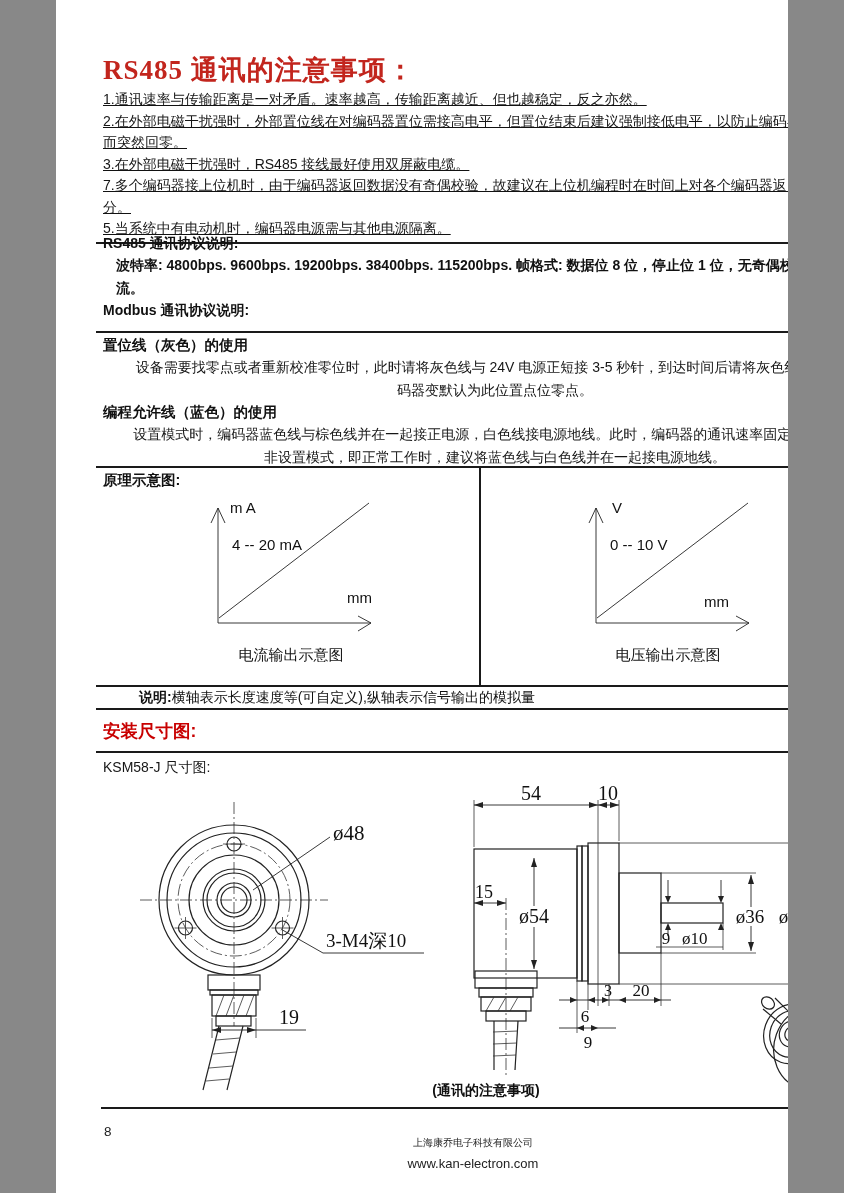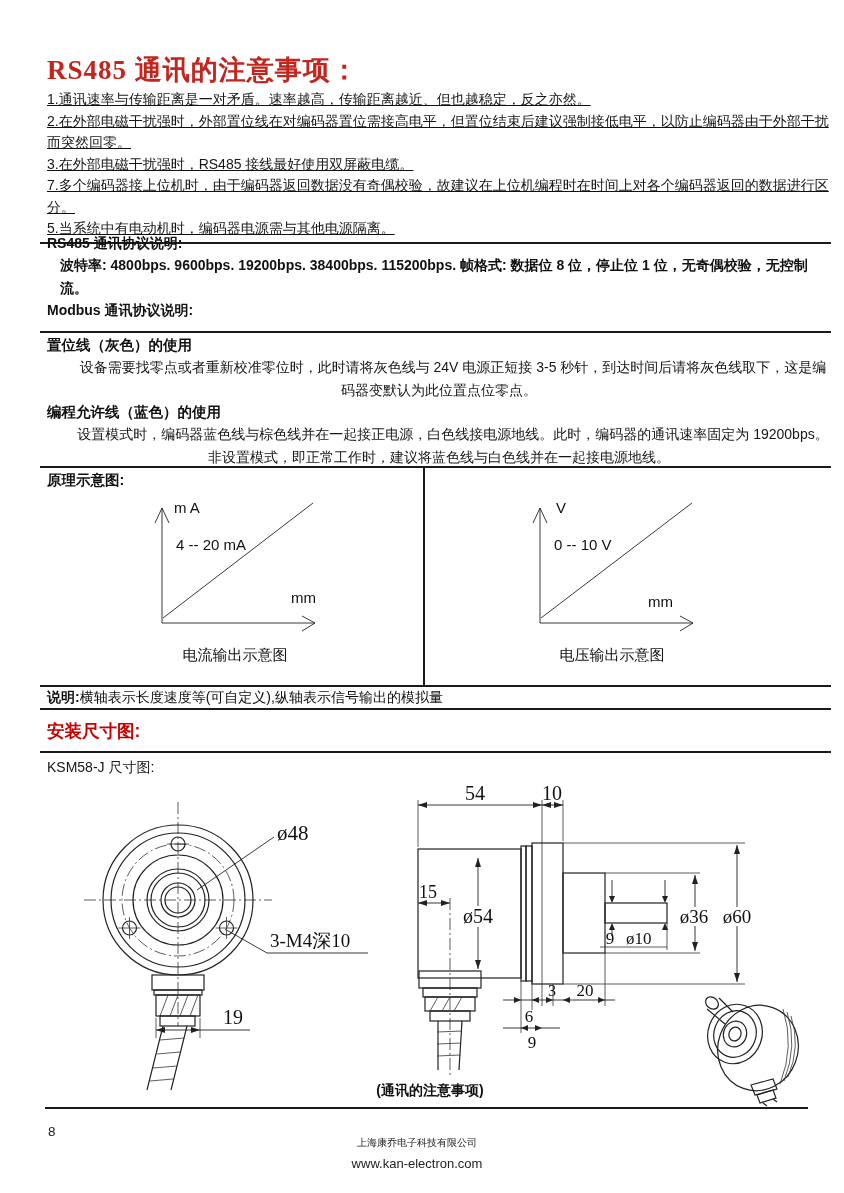--- a/index.html
+++ b/index.html
@@ -1,16 +1,16 @@
 <!DOCTYPE html>
 <html><head>
 <meta charset="utf-8">
 <style>
   html,body{margin:0;padding:0;background:#888;}
-  #page{position:relative;width:844px;height:1193px;background:#ffffff;margin:0 auto;
+  #page{position:relative;width:732px;height:1193px;background:#ffffff;margin:0 auto;
         font-family:"Liberation Sans",sans-serif;color:#111;overflow:hidden;}
   .abs{position:absolute;}
   .hr{position:absolute;background:#1a1a1a;height:2px;left:40px;width:791px;}
   .vr{position:absolute;background:#1a1a1a;width:2px;}
   .doc-title{font-family:"Liberation Serif","DejaVu Serif",serif;font-size:27px;font-weight:bold;letter-spacing:1px;}
   .note{font-size:14px;line-height:21.5px;color:#161616;}
   .proto{font-size:14px;line-height:22.3px;font-weight:bold;color:#111;}
   .proto .ind{padding-left:13px;}
   .sec-h{font-size:14.5px;font-weight:bold;color:#111;}
   .sec-p{font-size:14px;line-height:22.5px;text-indent:2em;color:#161616;text-align:center;}
@@ -85,21 +85,21 @@
       <line class="dim" x1="200" y1="141" x2="213" y2="133"></line>
     <line class="dim" x1="61" y1="128" x2="212" y2="13"></line>
     <text class="lbl-sans" x="76" y="23" font-size="15">V</text>
     <text class="lbl-sans" x="74" y="60" font-size="15">0  --  10 V</text>
     <text class="lbl-sans" x="168" y="117" font-size="15">mm</text>
     <text class="lbl-sans" x="132" y="170" font-size="15" text-anchor="middle">电压输出示意图</text>
   </svg>
 
   <div class="hr" style="top:685px;"></div>
   <div class="abs" style="left:47px;top:689px;font-size:14px;">
-    <span style="font-weight:bold;">说明:</span><span>横轴表示长度速度等(可自定义),纵轴表示信号输出的模拟量</span>
+    <span style="font-weight:bold;margin-left:36px;">说明:</span><span>横轴表示长度速度等(可自定义),纵轴表示信号输出的模拟量</span>
   </div>
   <div class="hr" style="top:708px;"></div>
 
   <div class="abs red-h" style="left: 47px; top: 719px; color: rgb(200, 0, 0);">安装尺寸图:</div>
   <div class="hr" style="top:751px;"></div>
   <div class="abs small-h" style="left:47px;top:759px;">KSM58-J 尺寸图:</div>
 
   <svg style="left:60px;top:788px;" width="345" height="316" viewBox="0 0 345 316">
     <defs>
       <marker id="da" markerWidth="10" markerHeight="8" refX="9" refY="3" orient="auto-start-reverse" markerUnits="userSpaceOnUse">

